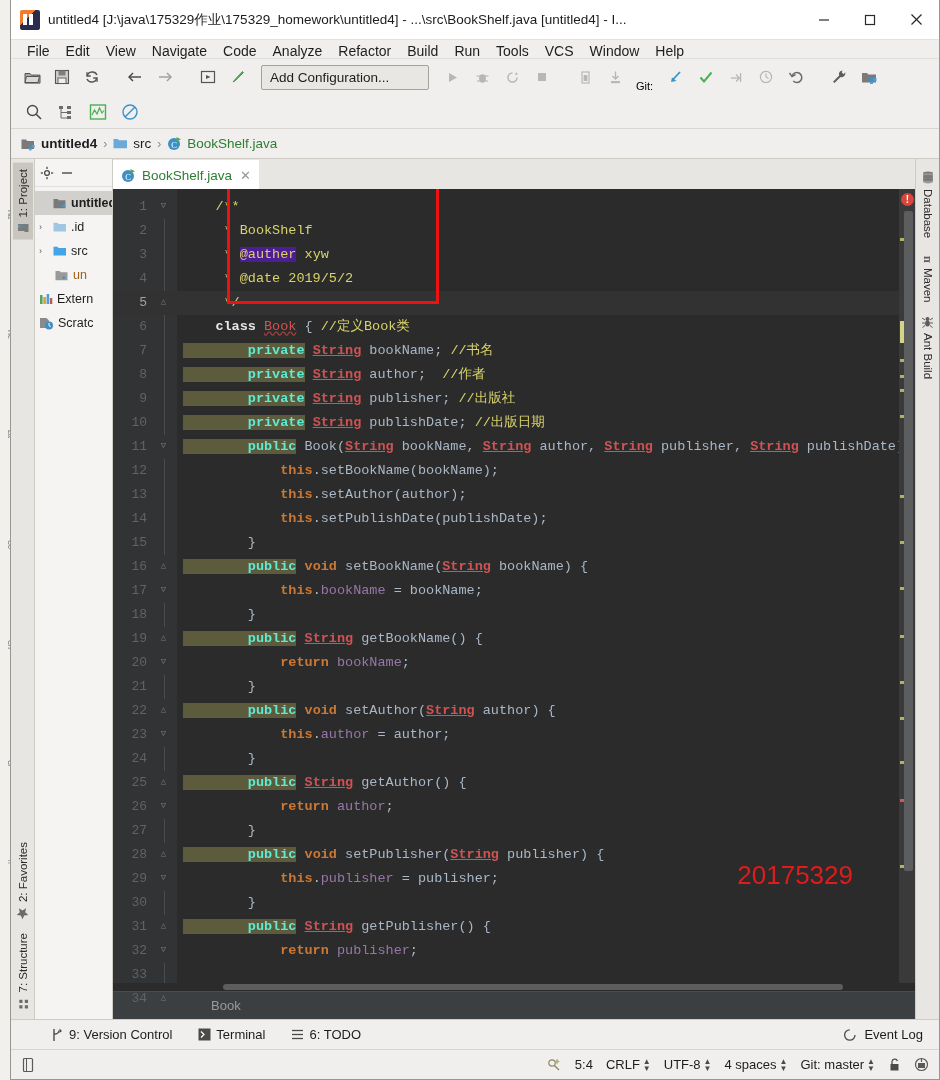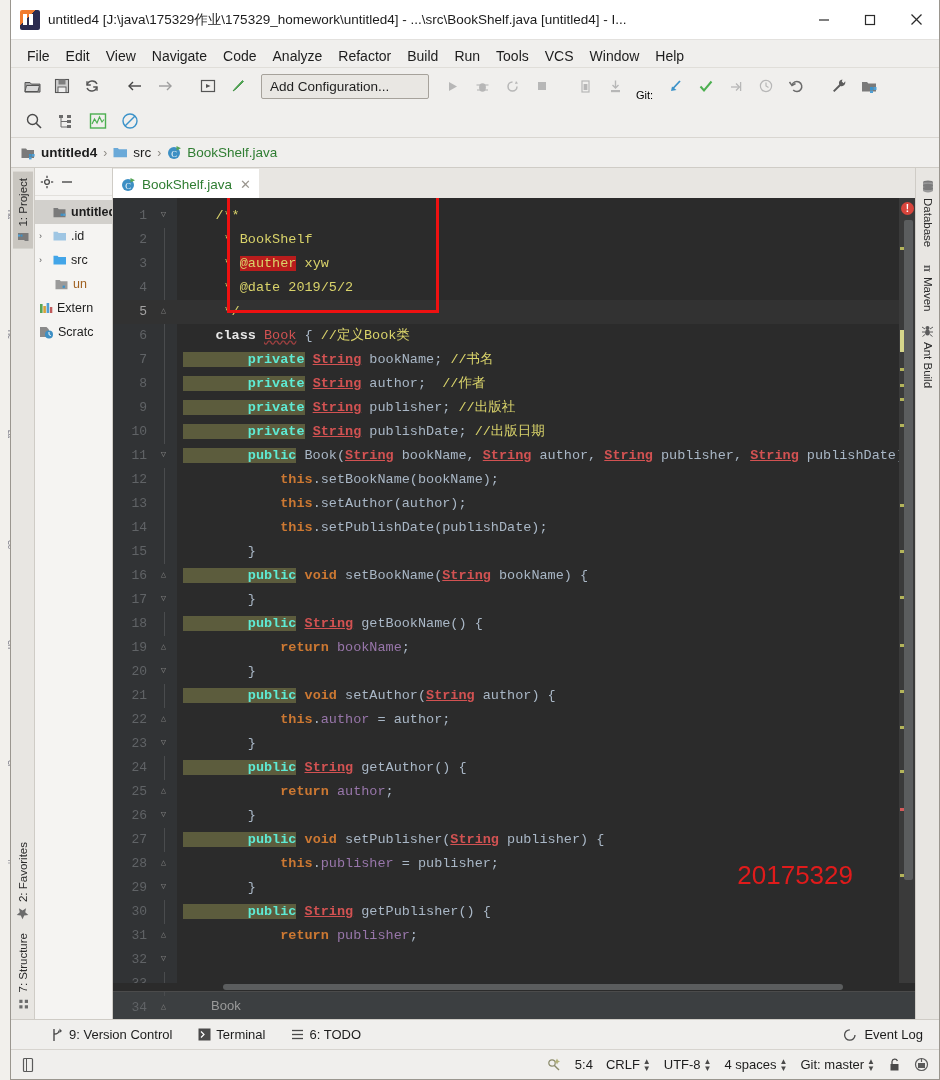--- a/index.html
+++ b/index.html
@@ -49,21 +49,21 @@
   }
   .win-btns { display:flex; flex:0 0 auto; height:40px; }
   .win-btn {
     width:46px; height:40px; display:flex; align-items:center; justify-content:center;
     color:#2b2b2b; font-size:15px;
   }
   .win-btn svg { display:block; }
 
   
   .menubar {
-    height:28px; background:#f0efed; display:flex; align-items:flex-end;
+    height:19px; background:#f0efed; display:flex; align-items:flex-start;
     padding-left:8px; border-bottom:1px solid #e0ded9; flex:0 0 auto;
   }
   .menu-item {
     font-size:14px; color:#1d1d1d; padding:3px 8px; white-space:nowrap;
   }
 
   
   .toolbar {
     height:36px; background:#f0efed; display:flex; align-items:center;
     padding-left:8px; gap:4px; flex:0 0 auto;
@@ -163,21 +163,21 @@
   .cline {
     height:24px; line-height:24px; white-space:pre;
     font-family:"Liberation Mono", monospace; font-size:13.5px; color:#a9b7c6;
     padding-left:6px;
   }
   .cline.cur { background:#323232; }
   
   .kw   { color:#cc7832; font-weight:bold; }
   .kwb  { color:#5eead4; font-weight:bold; background:#5c5c3d; }
   .jdoc { color:#d9d36a; }
-  .jdoct{ color:#d9d36a; background:#b91c1c; }
+  .jdoct{ color:#d9d36a; background:#4c1d95; }
   .typ  { color:#d25252; text-decoration:underline; text-decoration-color:#d25252; font-weight:bold; }
   .cls  { color:#d25252; text-decoration:underline wavy; text-decoration-color:#a04040; }
   .fld  { color:#9876aa; }
   .pln  { color:#a9b7c6; }
   .kwwhite { color:#e8e8e8; font-weight:bold; }
 
   
   .red-box {
     position:absolute; left:50px; top:-3px; width:212px; height:118px;
     border:3px solid #ee1111; pointer-events:none; z-index:5;
@@ -675,20 +675,21 @@
               <div class="cline"><span class="kwb">        private</span><span class="pln"> </span><span class="typ">String</span><span class="pln"> bookName; </span><span class="jdoc">//书名</span></div>
               <div class="cline"><span class="kwb">        private</span><span class="pln"> </span><span class="typ">String</span><span class="pln"> author;  </span><span class="jdoc">//作者</span></div>
               <div class="cline"><span class="kwb">        private</span><span class="pln"> </span><span class="typ">String</span><span class="pln"> publisher; </span><span class="jdoc">//出版社</span></div>
               <div class="cline"><span class="kwb">        private</span><span class="pln"> </span><span class="typ">String</span><span class="pln"> publishDate; </span><span class="jdoc">//出版日期</span></div>
               <div class="cline"><span class="kwb">        public</span><span class="pln"> Book(</span><span class="typ">String</span><span class="pln"> bookName, </span><span class="typ">String</span><span class="pln"> author, </span><span class="typ">String</span><span class="pln"> publisher, </span><span class="typ">String</span><span class="pln"> publishDate) { </span></div>
               <div class="cline"><span class="kw">            this</span><span class="pln">.setBookName(bookName);</span></div>
               <div class="cline"><span class="kw">            this</span><span class="pln">.setAuthor(author);</span></div>
               <div class="cline"><span class="kw">            this</span><span class="pln">.setPublishDate(publishDate);</span></div>
               <div class="cline"><span class="pln">        }</span></div>
               <div class="cline"><span class="kwb">        public</span><span class="pln"> </span><span class="kw">void</span><span class="pln"> setBookName(</span><span class="typ">String</span><span class="pln"> bookName) {</span></div>
+              <div class="cline"><span class="kw">            this</span><span class="pln">.</span><span class="fld">bookName</span><span class="pln"> = bookName;</span></div>
               <div class="cline"><span class="pln">        }</span></div>
               <div class="cline"><span class="kwb">        public</span><span class="pln"> </span><span class="typ">String</span><span class="pln"> getBookName() {</span></div>
               <div class="cline"><span class="kw">            return</span><span class="pln"> </span><span class="fld">bookName</span><span class="pln">;</span></div>
               <div class="cline"><span class="pln">        }</span></div>
               <div class="cline"><span class="kwb">        public</span><span class="pln"> </span><span class="kw">void</span><span class="pln"> setAuthor(</span><span class="typ">String</span><span class="pln"> author) {</span></div>
               <div class="cline"><span class="kw">            this</span><span class="pln">.</span><span class="fld">author</span><span class="pln"> = author;</span></div>
               <div class="cline"><span class="pln">        }</span></div>
               <div class="cline"><span class="kwb">        public</span><span class="pln"> </span><span class="typ">String</span><span class="pln"> getAuthor() {</span></div>
               <div class="cline"><span class="kw">            return</span><span class="pln"> </span><span class="fld">author</span><span class="pln">;</span></div>
               <div class="cline"><span class="pln">        }</span></div>

